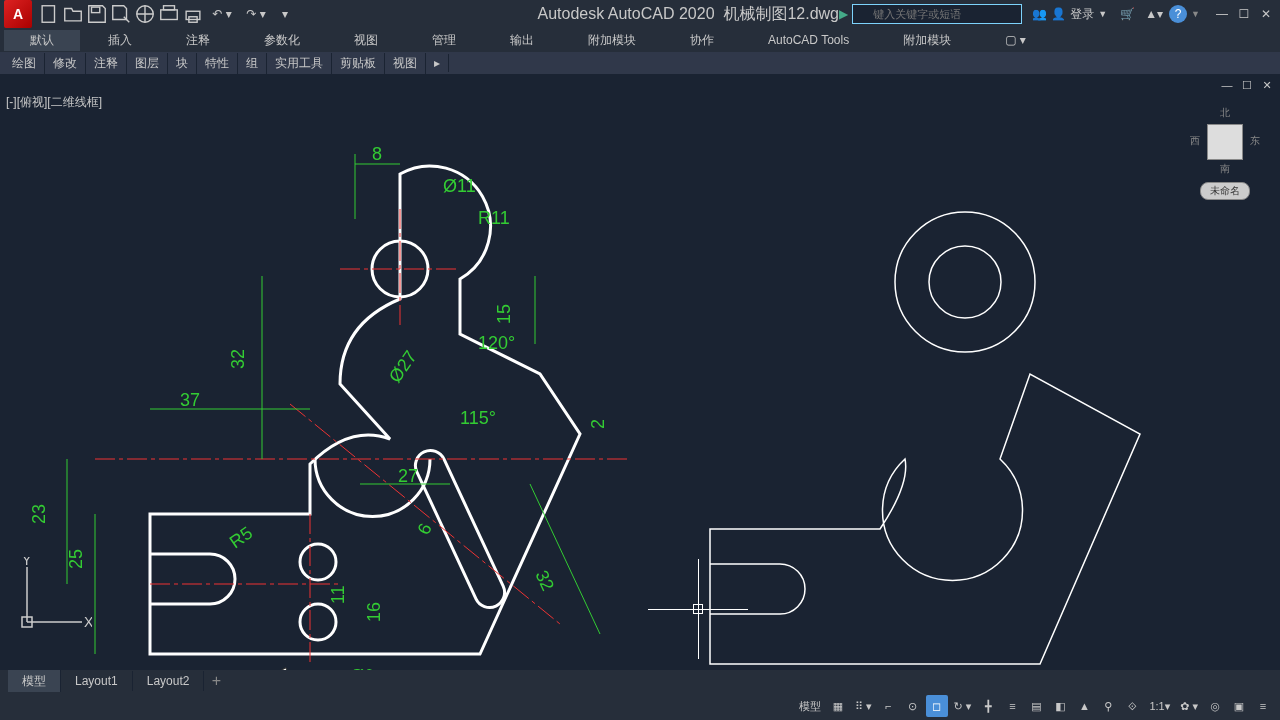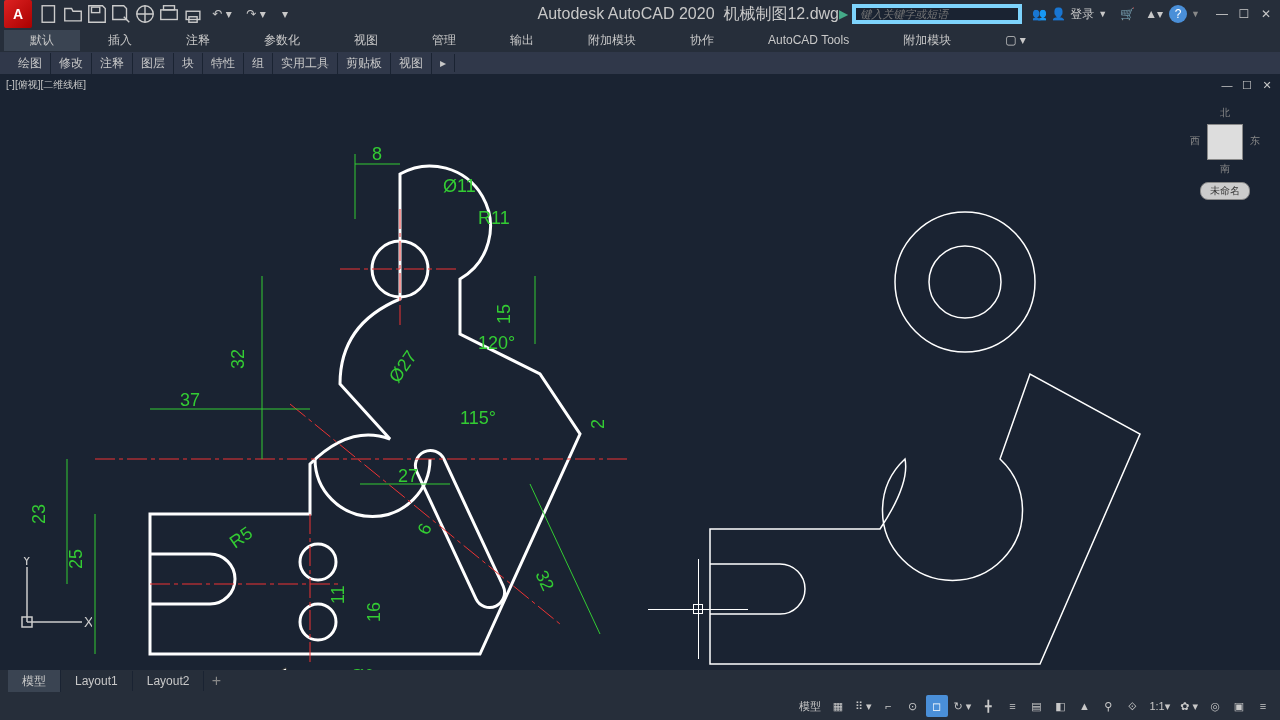--- a/index.html
+++ b/index.html
@@ -4,34 +4,34 @@
 <style>
 * { margin: 0; padding: 0; box-sizing: border-box; font-family: "Microsoft YaHei", Arial, sans-serif; }
 body { width: 1280px; height: 720px; background: #1a2332; overflow: hidden; position: relative; }
 
 .titlebar { height: 28px; background: #262e3a; display: flex; align-items: center; padding: 0 4px; color: #c8c8c8; font-size: 12px; }
 .logo { width: 28px; height: 28px; background: linear-gradient(135deg,#d22 0%,#a00 100%); display: flex; align-items: center; justify-content: center; color: #fff; font-weight: bold; font-size: 14px; border-radius: 2px; margin-right: 6px; }
 .qat { display: flex; gap: 2px; }
 .qat-btn { width: 22px; height: 22px; display: flex; align-items: center; justify-content: center; color: #c8c8c8; cursor: pointer; }
 .title-text { flex: 1; text-align: right; font-size: 16px; }
 .title-right { display: flex; align-items: center; gap: 4px; }
-.search-box { width: 170px; height: 20px; background: #1a2332; border: 4px solid #7dd3fc; color: #888; font-size: 11px; font-style: italic; padding: 0 4px; }
+.search-box { width: 170px; height: 20px; background: #1a2332; border: 1px solid #7dd3fc; color: #888; font-size: 11px; padding: 0 20px; }
 .user-btn { display: flex; align-items: center; gap: 4px; padding: 2px 6px; cursor: pointer; }
 .win-controls { display: flex; gap: 2px; margin-left: 8px; }
 .win-btn { width: 20px; height: 20px; display: flex; align-items: center; justify-content: center; cursor: pointer; color: #c8c8c8; }
 
 .menubar { height: 24px; background: #262e3a; display: flex; align-items: center; padding: 0 4px; gap: 2px; }
 .menu-item { padding: 2px 26px; color: #c8c8c8; font-size: 12px; cursor: pointer; }
 .menu-item.active { background: #3a4452; }
 
-.panelbar { height: 22px; background: #30384a; display: flex; align-items: center; padding: 0 10px; }
+.panelbar { height: 22px; background: #30384a; display: flex; align-items: center; padding: 0 4px; }
 .panel-item { padding: 2px 8px; color: #c8c8c8; font-size: 12px; cursor: pointer; border-right: 1px solid #1a2332; }
 
 .canvas-area { position: absolute; top: 74px; left: 0; right: 0; bottom: 50px; background: #1a2332; }
-.viewport-label { position: absolute; top: 4px; left: 6px; color: #c8c8c8; font-size: 10px; }
+.viewport-label { position: absolute; top: 20px; left: 6px; color: #c8c8c8; font-size: 12px; }
 .viewport-controls { position: absolute; top: 2px; right: 4px; display: flex; gap: 2px; }
 .vc-btn { width: 18px; height: 18px; display: flex; align-items: center; justify-content: center; color: #c8c8c8; font-size: 11px; cursor: pointer; }
 
 .viewcube { position: absolute; top: 30px; right: 20px; width: 70px; height: 100px; }
 .vc-cube { width: 36px; height: 36px; background: #ddd; border: 1px solid #888; position: absolute; top: 20px; left: 17px; }
 .vc-n { position: absolute; top: 2px; left: 30px; color: #888; font-size: 10px; }
 .vc-s { position: absolute; bottom: 28px; left: 30px; color: #888; font-size: 10px; }
 .vc-e { position: absolute; top: 30px; right: 0; color: #888; font-size: 10px; }
 .vc-w { position: absolute; top: 30px; left: 0; color: #888; font-size: 10px; }
 .vc-name { position: absolute; bottom: 4px; left: 10px; width: 50px; text-align: center; background: #ccc; color: #333; border: 1px solid #888; font-size: 10px; padding: 1px 0; border-radius: 8px; }

